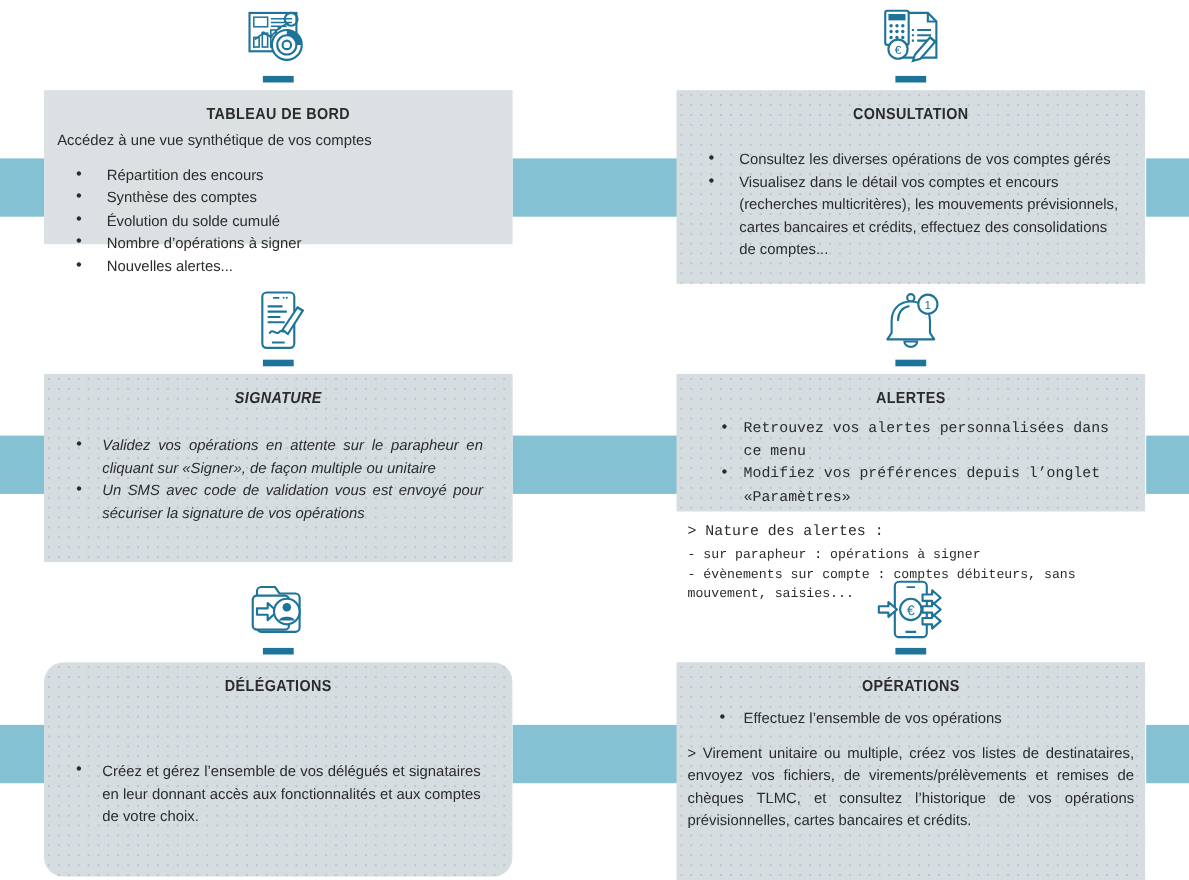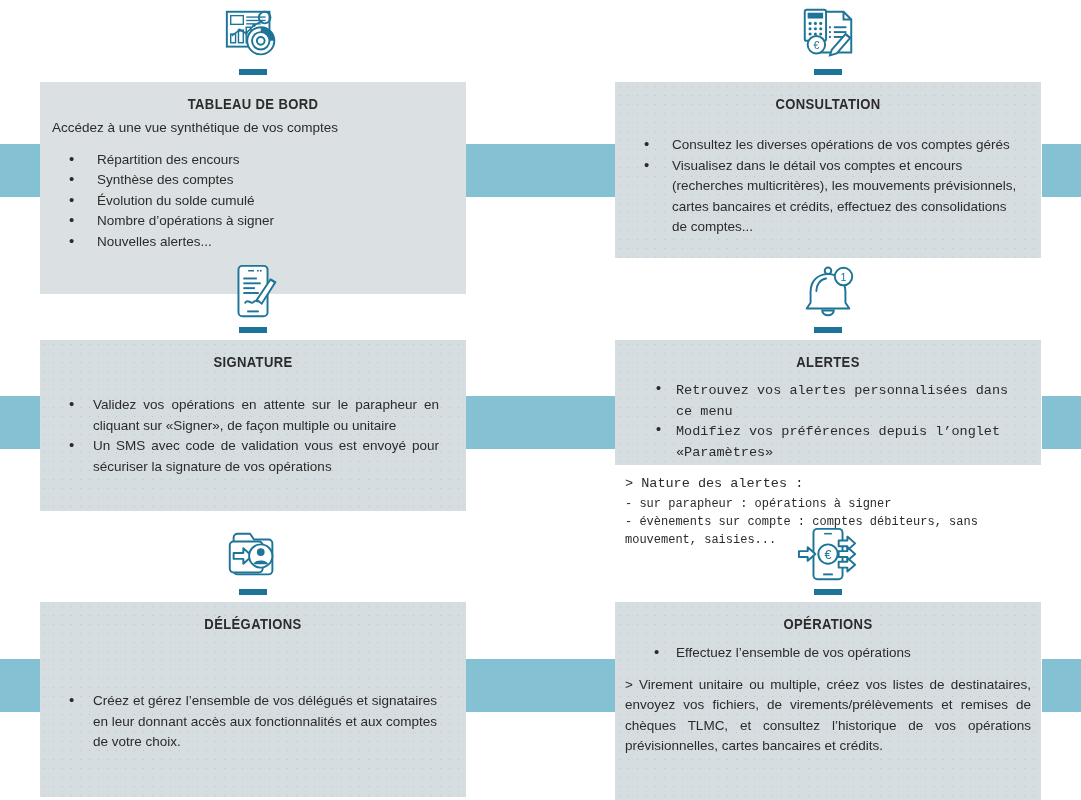--- a/index.html
+++ b/index.html
@@ -161,21 +161,21 @@
       <rect x="9" y="31" width="5" height="9" fill="none" stroke="#1e7498" stroke-width="1.5"></rect>
       <rect x="17" y="27" width="5" height="13" fill="none" stroke="#1e7498" stroke-width="1.5"></rect>
       <rect x="25" y="24" width="5" height="16" fill="none" stroke="#1e7498" stroke-width="1.5"></rect>
       <circle cx="40" cy="38" r="14" fill="#ffffff" stroke="#1e7498" stroke-width="2"></circle>
       <circle cx="40" cy="38" r="9" fill="none" stroke="#1e7498" stroke-width="2"></circle>
       <circle cx="40" cy="38" r="4" fill="none" stroke="#1e7498" stroke-width="2"></circle>
       <path d="M40 24 A14 14 0 0 1 54 38 L49 38 A9 9 0 0 0 40 29 Z" fill="#1e7498"></path>
     </svg>
     <div class="icon-underline"></div>
   </div>
-  <div class="card" style="height:212px;">
+  <div class="card" style="height:140px;">
     <div class="card-title">TABLEAU DE BORD</div>
     <div class="card-body">
       <p class="lead">Accédez à une vue synthétique de vos comptes</p>
       <ul class="bullets">
         <li>Répartition des encours</li>
         <li>Synthèse des comptes</li>
         <li>Évolution du solde cumulé</li>
         <li>Nombre d’opérations à signer</li>
         <li>Nouvelles alertes...</li>
       </ul>
@@ -216,21 +216,21 @@
     <div class="card-title">CONSULTATION</div>
     <div class="card-body" style="padding-top:6px">
       <ul class="bullets">
         <li>Consultez les diverses opérations de vos comptes gérés</li>
         <li>Visualisez dans le détail vos comptes et encours (recherches multicritères), les mouvements prévisionnels, cartes bancaires et crédits, effectuez des consolidations de comptes...</li>
       </ul>
     </div>
   </div>
 </div>
 
-<div class="cell row2 col-left" style="left:40px; top:258px; height:253px;">
+<div class="cell row2 col-left" style="left:40px; top:258px; height:253px;font-style:italic;">
   <div class="icon-block">
     <svg class="icon-art" viewBox="0 0 64 64">
       <rect x="17" y="4" width="30" height="52" rx="4" fill="#ffffff" stroke="#1e7498" stroke-width="2"></rect>
       <line x1="27" y1="9" x2="33" y2="9" stroke="#1e7498" stroke-width="1.6"></line>
       <circle cx="37" cy="9" r="1" fill="#1e7498"></circle>
       <circle cx="40" cy="9" r="1" fill="#1e7498"></circle>
       <line x1="26" y1="51" x2="38" y2="51" stroke="#1e7498" stroke-width="2"></line>
       <line x1="22" y1="17" x2="36" y2="17" stroke="#1e7498" stroke-width="2"></line>
       <line x1="22" y1="22" x2="40" y2="22" stroke="#1e7498" stroke-width="2"></line>
       <line x1="22" y1="27" x2="34" y2="27" stroke="#1e7498" stroke-width="2"></line>
@@ -283,21 +283,21 @@
     <svg class="icon-art" viewBox="0 0 64 64">
       <path d="M12 14 C12 11.8 13.8 10 16 10 L29 10 L33 16 L48 16 C50.2 16 52 17.8 52 20 L52 48 C52 50.2 50.2 52 48 52 L16 52 C13.8 52 12 50.2 12 48 Z" fill="#ffffff" stroke="#1e7498" stroke-width="2" stroke-linejoin="round"></path>
       <path d="M8 22 C8 19.8 9.8 18 12 18 L38 18 C40.2 18 42 19.8 42 22 L42 46 C42 48.2 40.2 50 38 50 L12 50 C9.8 50 8 48.2 8 46 Z" fill="#ffffff" stroke="#1e7498" stroke-width="2" stroke-linejoin="round"></path>
       <path d="M12 30 L22 30 L22 25 L31 33 L22 41 L22 36 L12 36 Z" fill="#ffffff" stroke="#1e7498" stroke-width="2" stroke-linejoin="round"></path>
       <circle cx="40" cy="33" r="12" fill="#ffffff" stroke="#1e7498" stroke-width="2"></circle>
       <circle cx="40" cy="29" r="4" fill="#1e7498"></circle>
       <path d="M32.5 41.5 C33.5 36.5 46.5 36.5 47.5 41.5 Z" fill="#1e7498"></path>
     </svg>
     <div class="icon-underline"></div>
   </div>
-  <div class="card dotted" style="height:195px;">
+  <div class="card dotted" style="height:195px;border-radius:18px;">
     <div class="card-title">DÉLÉGATIONS</div>
     <div class="card-body" style="padding-top:42px; padding-right:18px;">
       <ul class="bullets tight">
         <li class="para justify">Créez et gérez l’ensemble de vos délégués et signataires en leur donnant accès aux fonctionnalités et aux comptes de votre choix.</li>
       </ul>
     </div>
   </div>
 </div>
 
 <div class="cell row3 col-right" style="left:615px; top:520px; height:280px;">

